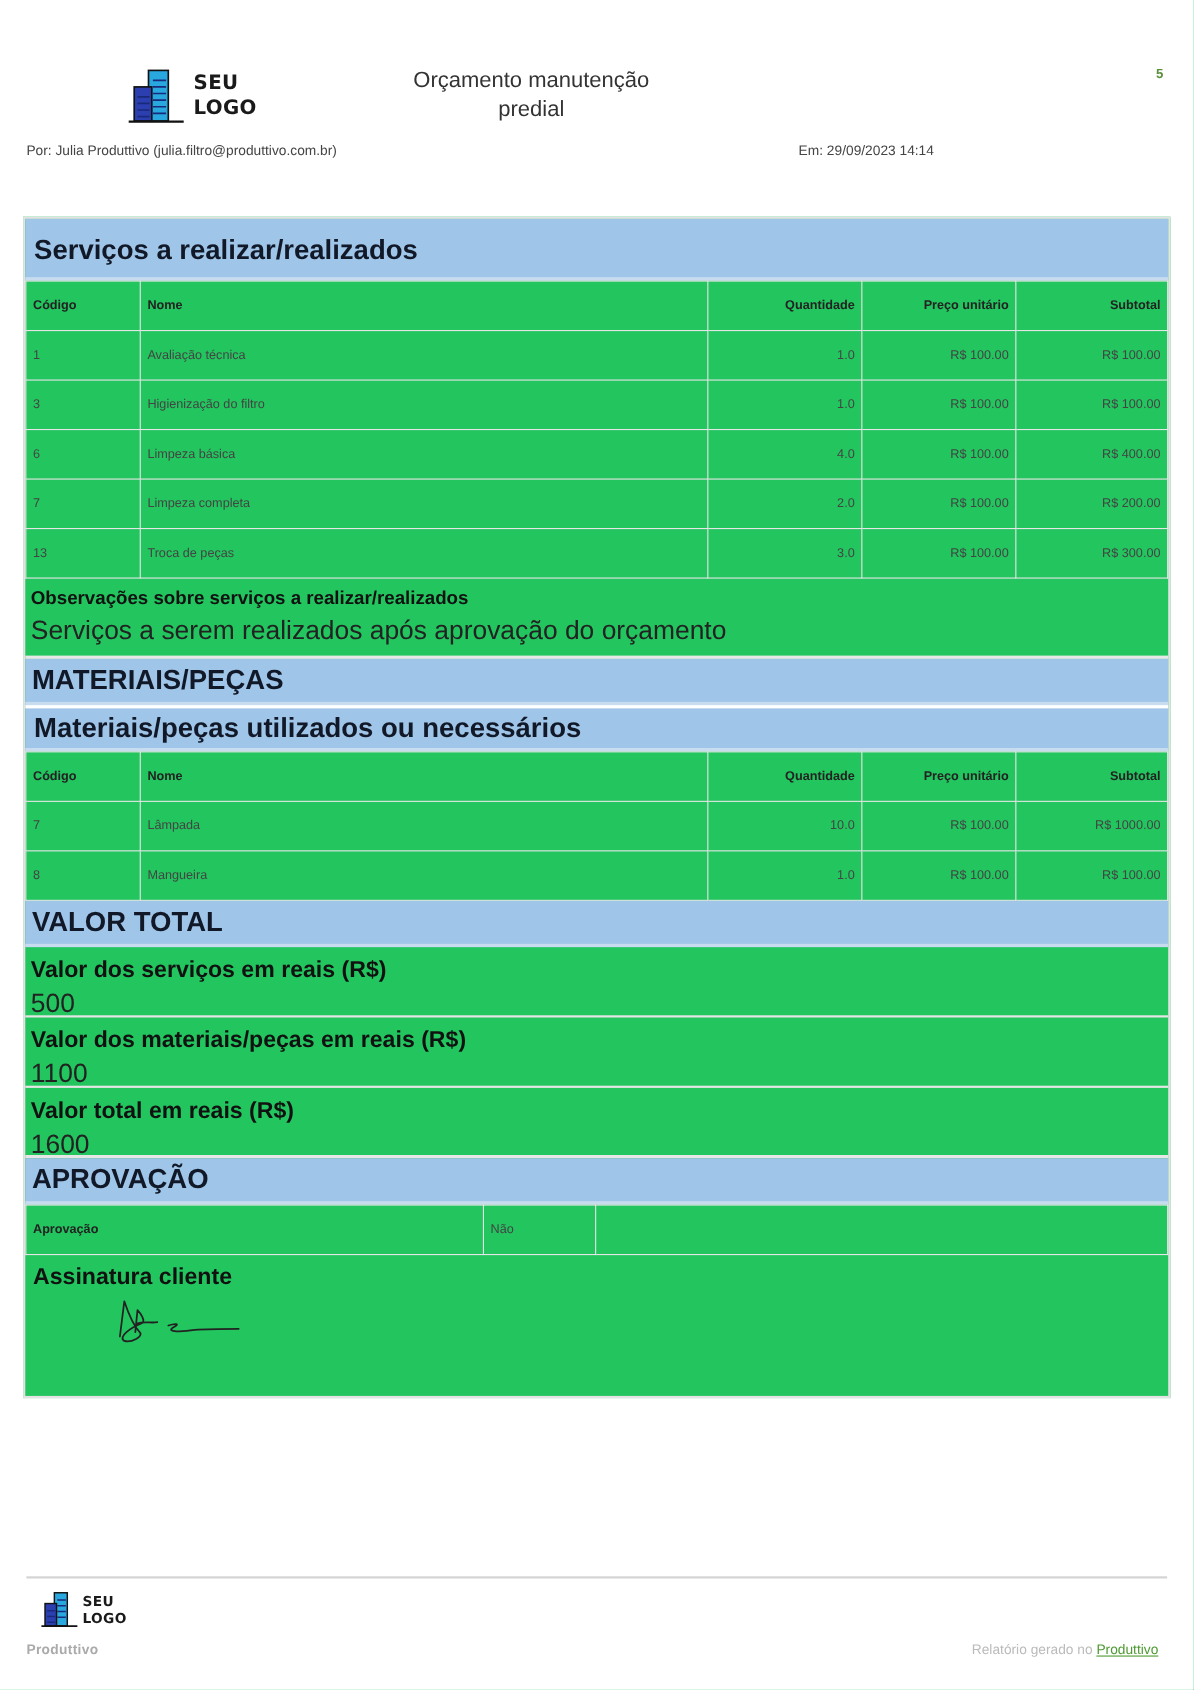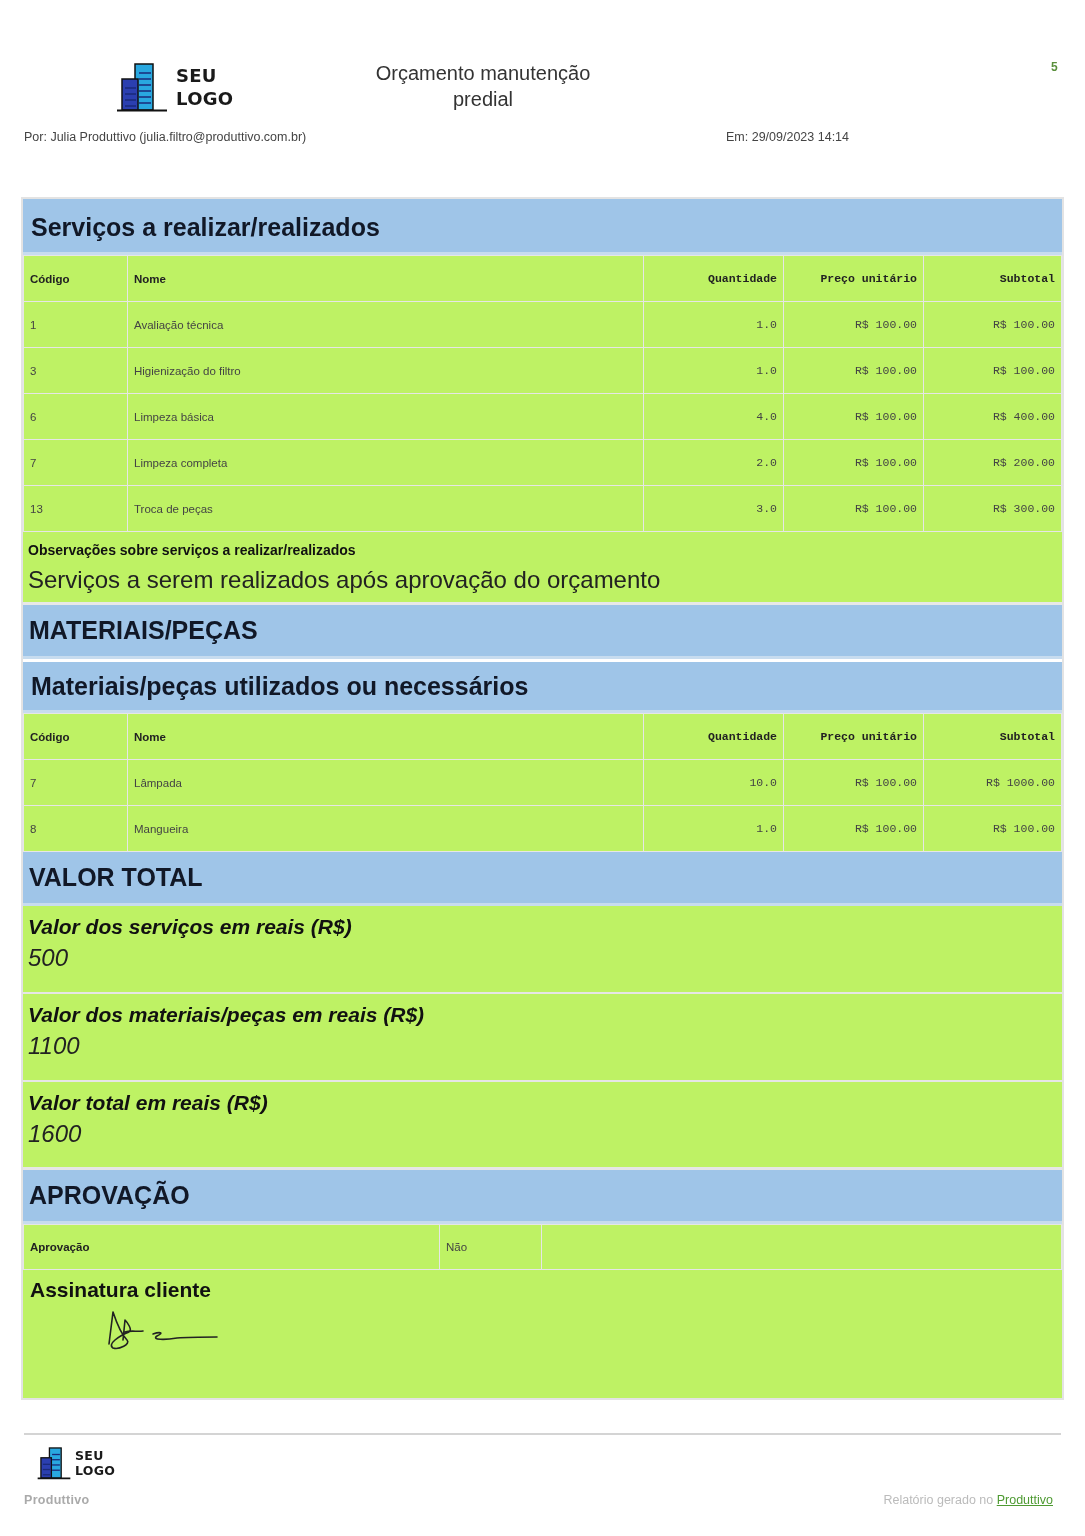--- a/index.html
+++ b/index.html
@@ -6,38 +6,38 @@
     html, body { width: 1085px; height: 1536px; background: #ffffff; }
     body { position: relative; font-family: "Liberation Sans", sans-serif; color: #222; overflow: hidden; }
 
     .header-logo { position: absolute; left: 116px; top: 58px; width: 130px; height: 58px; display: flex; align-items: center; }
     .logo-text { font-family: "DejaVu Sans", sans-serif; font-weight: bold; font-size: 18px; line-height: 23px; color: #1a1a1a; margin-left: 8px; letter-spacing: 0.3px; }
     .doc-title { position: absolute; left: 330px; top: 60px; width: 306px; text-align: center; font-size: 20px; font-weight: normal; color: #333; line-height: 26px; }
     .page-num { position: absolute; left: 1051px; top: 60px; font-size: 12px; font-weight: bold; color: #5a8f3c; }
     .meta-by { position: absolute; left: 24px; top: 130px; font-size: 12.5px; color: #444; }
     .meta-date { position: absolute; left: 726px; top: 130px; font-size: 12.5px; color: #444; }
 
-    .report { position: absolute; left: 21px; top: 197px; width: 1043px; border: 2px solid #e3e3e3; background: #bef264; }
+    .report { position: absolute; left: 21px; top: 197px; width: 1043px; border: 2px solid #e3e3e3; background: #22c55e; }
     .band { background: #9fc5e8; border-bottom: 3px solid #c7dcef; padding: 0 6px; display: flex; align-items: center; }
     .band h2 { font-size: 25px; font-weight: bold; color: #111827; }
     .band.s1 { height: 56px; }
     .band.s1 h2 { padding-left: 2px; padding-top: 4px; }
-    .band.big { height: 54px; text-align: center; }
+    .band.big { height: 42px; text-align: center; }
 
     table { width: 100%; border-collapse: collapse; table-layout: fixed; }
     td, th { border: 1px solid #e6e6e6; font-size: 11.5px; color: #444; padding: 16px 6px; height: 28.5px; text-align: left; font-weight: normal; }
     th { font-weight: bold; color: #222; font-size: 11.5px; }
-    .num { text-align: right; font-family: Liberation Mono, monospace; }
+    .num { text-align: right; }
     col.c1 { width: 104px; } col.c2 { width: 516px; } col.c3 { width: 140px; } col.c4 { width: 140px; }
 
     .obs { padding: 4px 5px 6px; border-bottom: 3px solid #e8e8e8; }
-    .obs .lbl { font-size: 14px; font-weight: bold; color: #111; line-height: 28px; }
+    .obs .lbl { font-size: 17px; font-weight: bold; color: #111; line-height: 28px; }
     .obs .val { font-size: 24px; color: #222; line-height: 32px; }
 
-    .field { padding: 4px 5px 6px; border-bottom: 2px solid #e6e6e6; height: 88px; font-style: italic; }
+    .field { padding: 4px 5px 6px; border-bottom: 2px solid #e6e6e6; height: 64px; }
     .field .lbl { font-size: 21px; font-weight: bold; color: #111; line-height: 30px; margin-top: 2px; }
     .field .val { font-size: 24px; color: #222; line-height: 32px; }
 
     .appr-table td { height: 30px; }
     .appr-label { font-weight: bold; color: #222; font-size: 11.5px; }
 
     .sign { height: 128px; padding: 8px 7px; position: relative; }
     .sign .lbl { font-size: 21px; font-weight: bold; color: #111; }
     .sig-svg { position: absolute; left: 82px; top: 40px; }
 

